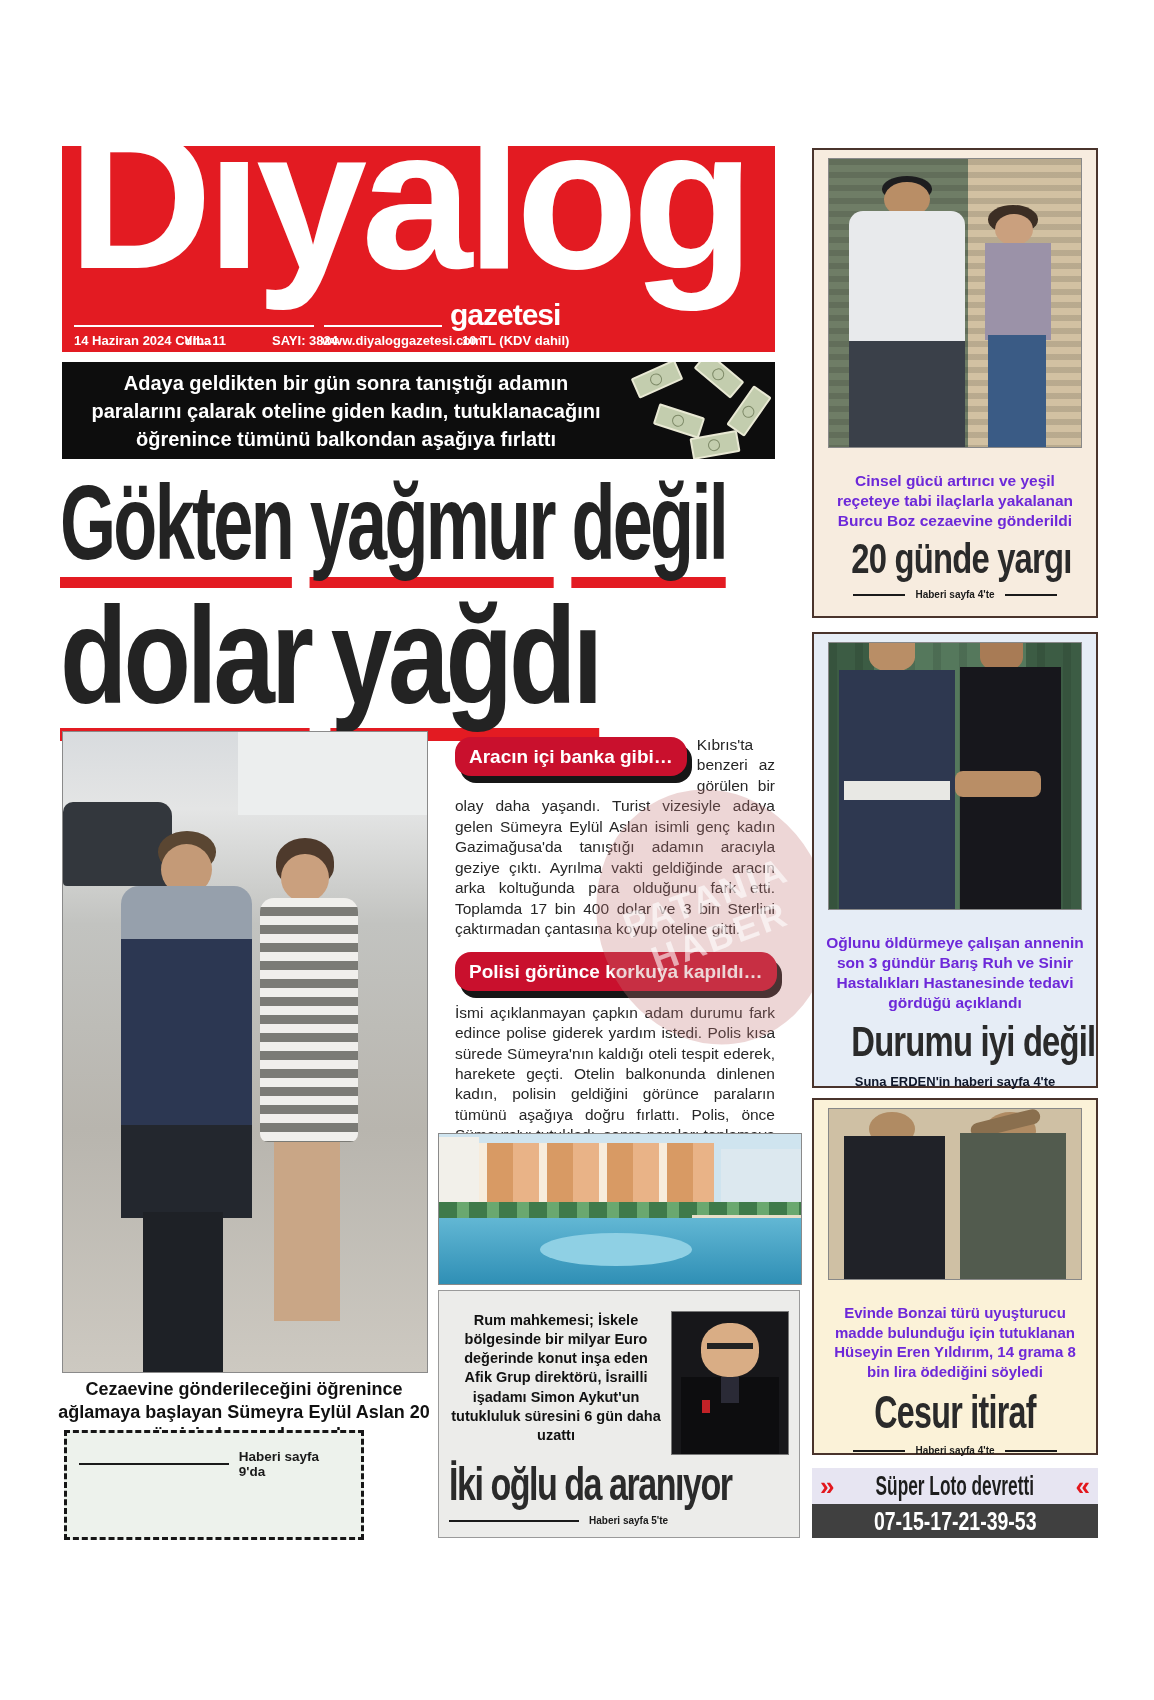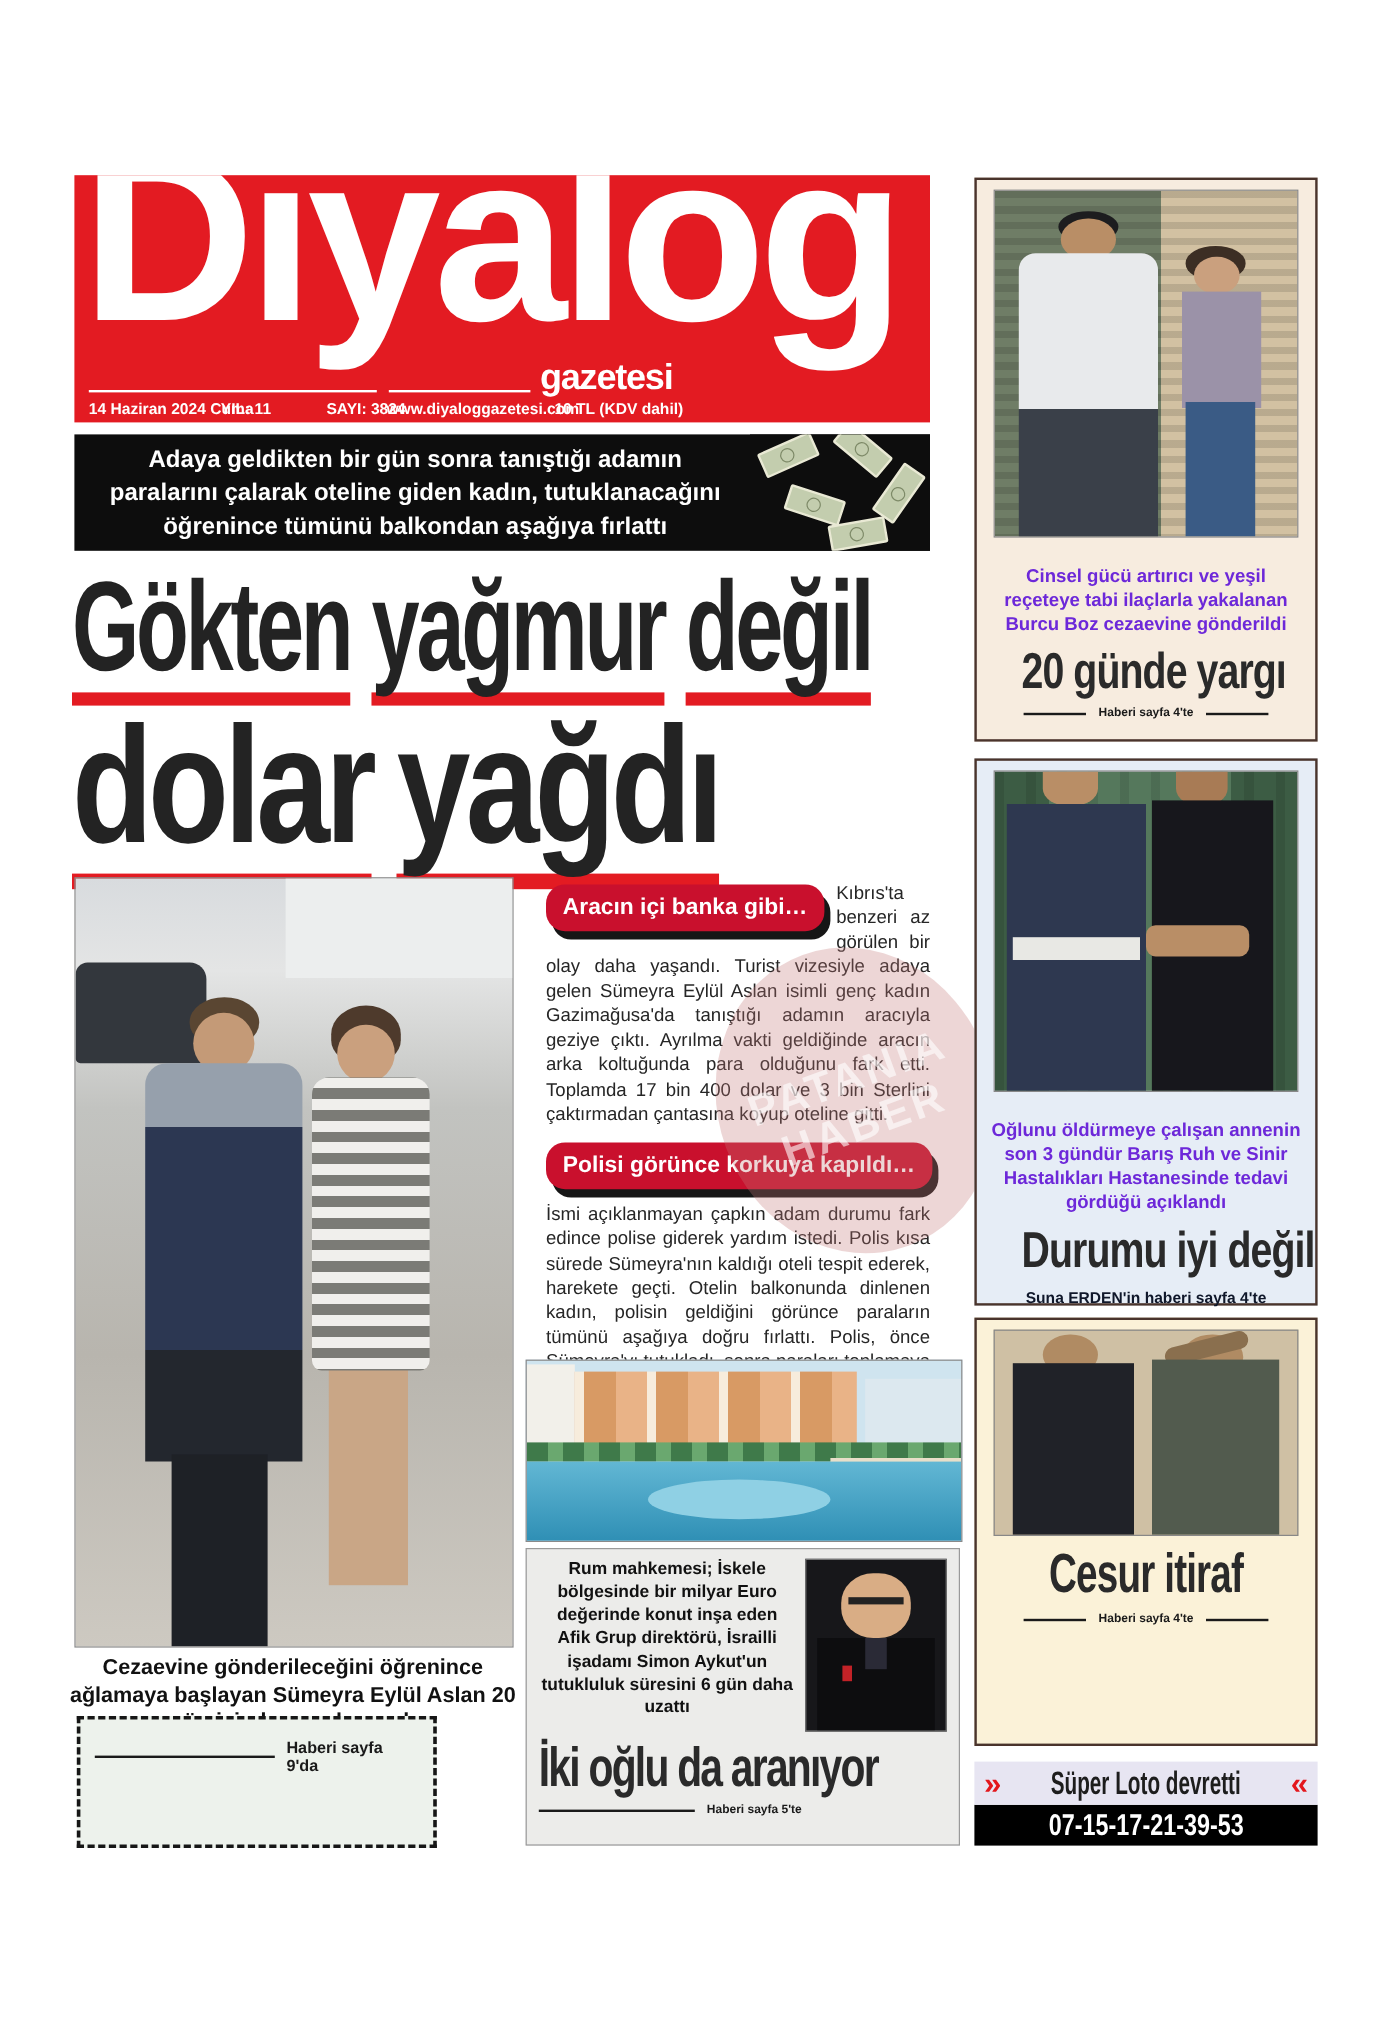--- a/index.html
+++ b/index.html
@@ -53,21 +53,21 @@
 
   
   .wm{position:absolute;left:598px;top:788px;width:230px;height:258px;border-radius:50%;
       background:rgba(195,118,118,.30);display:flex;align-items:center;justify-content:center;
       transform:rotate(-20deg);color:rgba(255,255,255,.60);font-weight:bold;font-size:36px;
       text-align:center;line-height:1.15;letter-spacing:3px;}
 
   
   .photo-resort{position:absolute;left:438px;top:1133px;width:362px;height:150px;background:#cfe4ef;}
   .midbox{position:absolute;left:438px;top:1290px;width:362px;height:248px;background:#ececea;
-          border:1px solid #9a9a9a;padding:8px 10px;box-sizing:border-box;}
+          border:1px solid #9a9a9a;padding:20px 10px;box-sizing:border-box;}
   .midbox-row{display:flex;gap:8px;}
   .midbox-intro{width:218px;font-weight:bold;font-size:14.5px;line-height:1.32;text-align:center;color:#111;}
   .photo-man{position:relative;width:116px;height:142px;background:#17171a;border:1px solid #777;overflow:hidden;flex:none;}
   .midbox-headline{font-size:46px;font-weight:bold;color:#2a2a2a;letter-spacing:-2px;white-space:nowrap;
                    transform:scaleX(.74);transform-origin:0 50%;margin-top:2px;}
   .refrow{display:flex;align-items:center;gap:10px;font-weight:bold;font-size:10px;color:#1a1a1a;margin-top:4px;}
   .refrow .ln{height:2px;background:#1a1a1a;}
   .refrow.center{justify-content:center;}
   .refrow.center .ln{width:52px;}
   .refrow.right{}
@@ -105,21 +105,21 @@
   .sbyline{font-weight:bold;font-size:13px;color:#0f172a;margin-top:8px;}
   .sbox .refrow{margin-top:6px;}
 
   
   .loto{position:absolute;left:812px;top:1468px;width:286px;}
   .loto-top{position:relative;height:36px;background:#e7e5f2;display:flex;align-items:center;justify-content:center;}
   .loto-label{font-size:27px;font-weight:bold;color:#1d1d1d;white-space:nowrap;
               transform:scaleX(.64);transform-origin:50% 50%;}
   .chev{position:absolute;top:0;font-size:26px;font-weight:bold;color:#e3171d;line-height:36px;}
   .chev.l{right:8px;} .chev.r{left:8px;}
-  .loto-num{height:34px;background:#000000;color:#fff;display:flex;align-items:center;justify-content:center;}
+  .loto-num{height:34px;background:#404040;color:#fff;display:flex;align-items:center;justify-content:center;}
   .loto-num span{font-size:25px;font-weight:bold;letter-spacing:0;transform:scaleX(.78);white-space:nowrap;}
 </style>
 </head>
 <body>
 
 <div class="page">
 
   <div class="masthead">
     <div class="mh-title">Diyalog</div>
     <div class="mh-hr h1"></div>
@@ -248,20 +248,21 @@
   </div>
 
   <div class="sbox sbox3">
     <div class="sphoto sp3">
       <i style="left:16%;top:2%;width:18%;height:20%;background:#b08b63;border-radius:50%;"></i>
       <i style="left:6%;top:16%;width:40%;height:84%;background:#202228;"></i>
       <i style="left:62%;top:2%;width:20%;height:22%;background:#b08b63;border-radius:50%;"></i>
       <i style="left:56%;top:4%;width:28%;height:9%;background:#8a6f4e;transform:rotate(-14deg);border-radius:8px;"></i>
       <i style="left:52%;top:14%;width:42%;height:86%;background:#525b4e;"></i>
     </div>
+    <div class="sintro" style="font-size:15px;">Evinde Bonzai türü uyuşturucu madde bulunduğu için tutuklanan Hüseyin Eren Yıldırım, 14 grama 8 bin lira ödediğini söyledi</div>
     <div class="sheadline">Cesur itiraf</div>
     <div class="refrow center">
       <div class="ln"></div>
       <span>Haberi sayfa 4'te</span>
       <div class="ln"></div>
     </div>
   </div>
 
   <div class="loto">
     <div class="loto-top">

